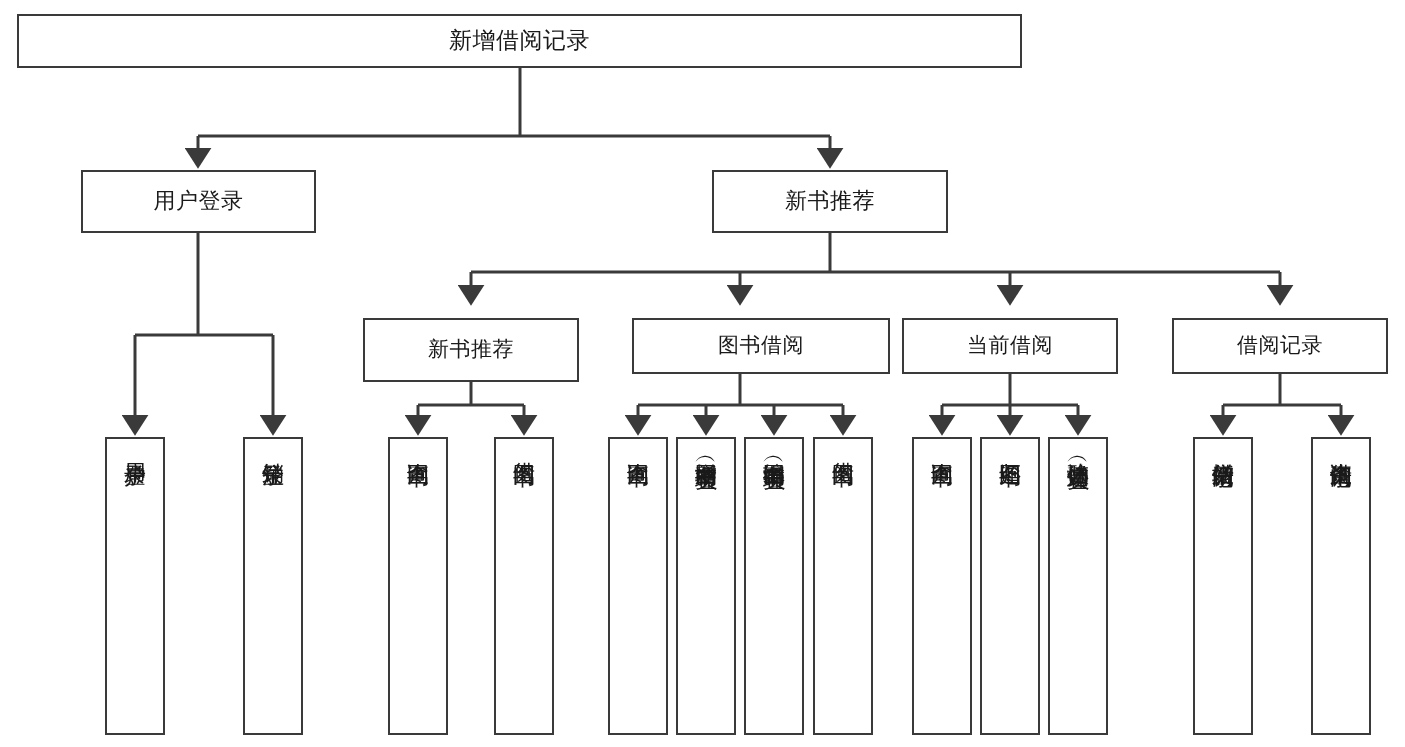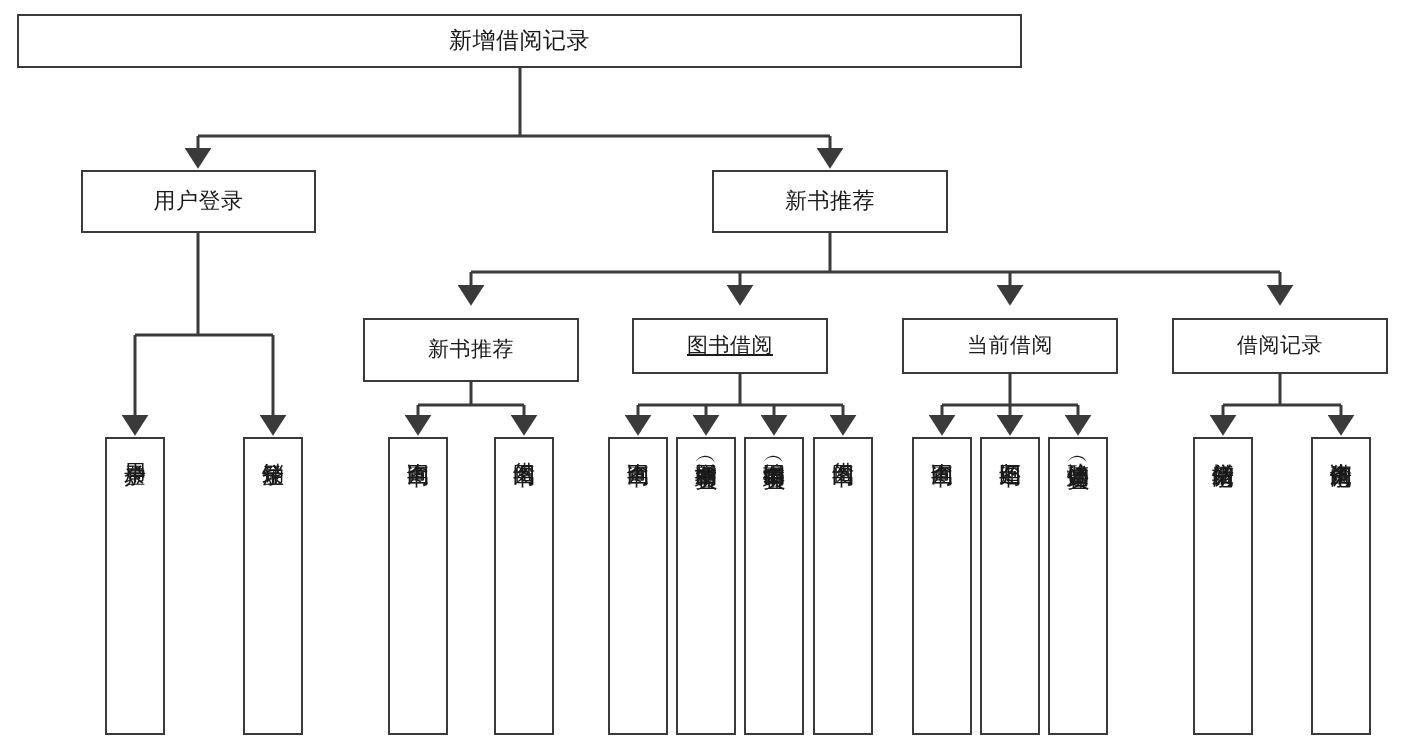--- a/index.html
+++ b/index.html
@@ -130,21 +130,21 @@
   <div class="node node-l2" style="left:81px; top:170px; width:235px; height:63px;">
     <span class="label">用户登录</span>
   </div>
   <div class="node node-l2" style="left:712px; top:170px; width:236px; height:63px;">
     <span class="label">新书推荐</span>
   </div>
 
   <div class="node node-l3" style="left:363px; top:318px; width:216px; height:64px;">
     <span class="label">新书推荐</span>
   </div>
-  <div class="node node-l3" style="left:632px; top:318px; width:196px; height:56px;text-decoration:underline;">
+  <div class="node node-l3" style="left:632px; top:318px; width:258px; height:56px;">
     <span class="label">图书借阅</span>
   </div>
   <div class="node node-l3" style="left:1172px; top:318px; width:216px; height:56px;">
     <span class="label">借阅记录</span>
   </div>
   <div class="node node-l3" style="left:902px; top:318px; width:216px; height:56px;">
     <span class="label">当前借阅</span>
   </div>
 
   <div class="node node-leaf" style="left:105px; top:437px; width:60px; height:298px;">

